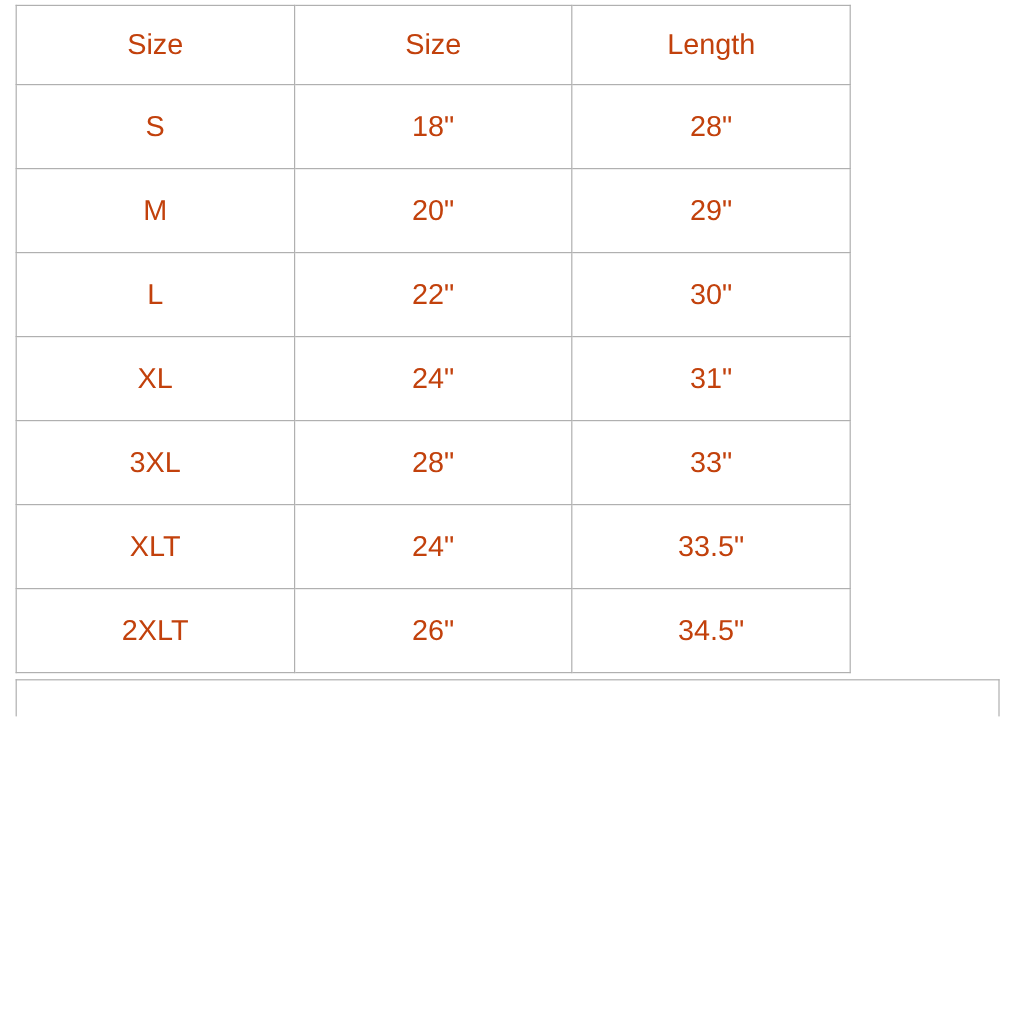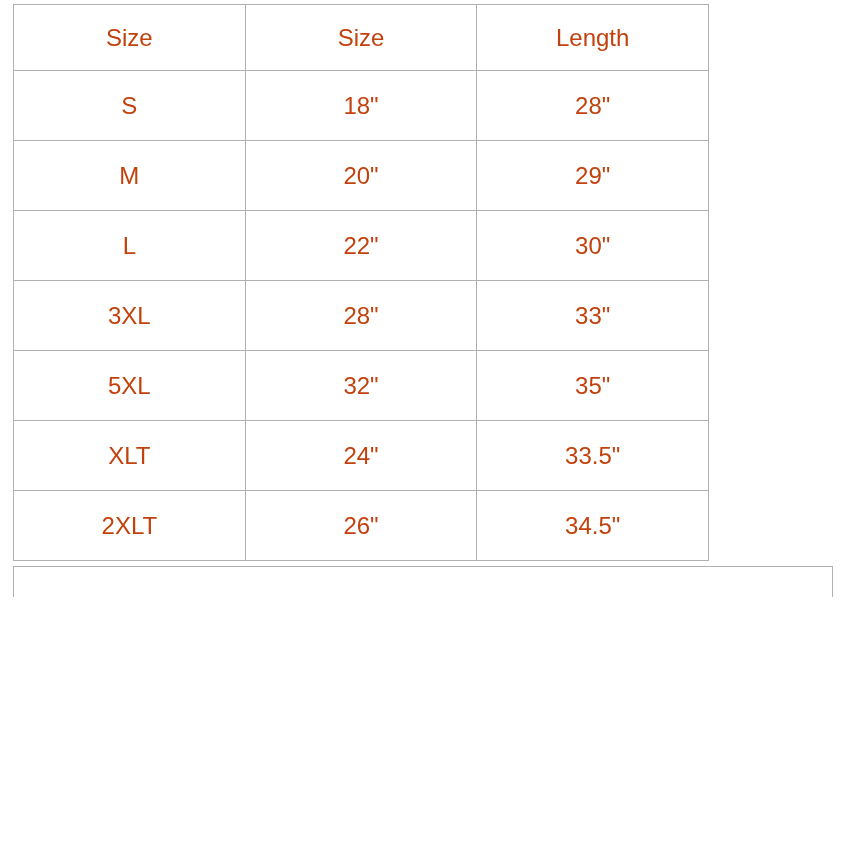--- a/index.html
+++ b/index.html
@@ -64,28 +64,28 @@
         <td>M</td>
         <td>20"</td>
         <td>29"</td>
       </tr>
       <tr>
         <td>L</td>
         <td>22"</td>
         <td>30"</td>
       </tr>
       <tr>
+        <td>XL</td>
+        <td>24"</td>
+        <td>31"</td>
+      </tr>
+      <tr>
         <td>3XL</td>
         <td>28"</td>
         <td>33"</td>
-      </tr>
-      <tr>
-        <td>5XL</td>
-        <td>32"</td>
-        <td>35"</td>
       </tr>
       <tr>
         <td>XLT</td>
         <td>24"</td>
         <td>33.5"</td>
       </tr>
       <tr>
         <td>2XLT</td>
         <td>26"</td>
         <td>34.5"</td>

